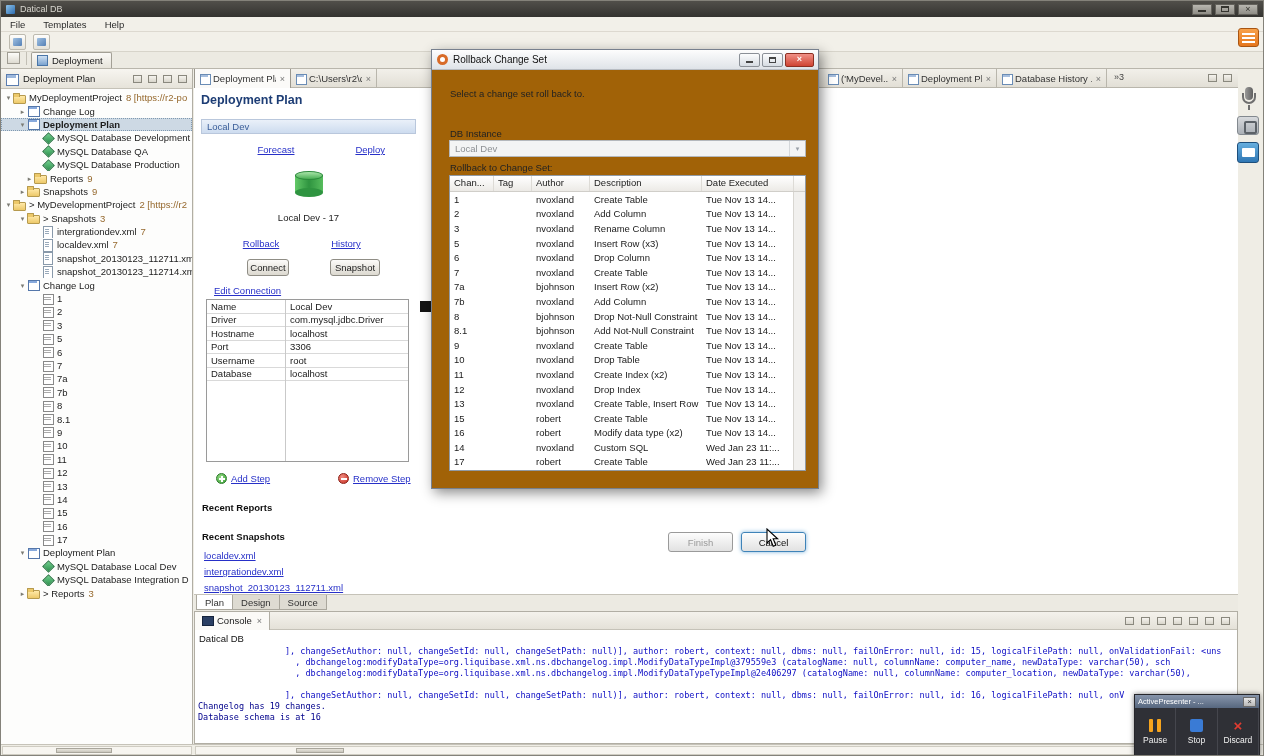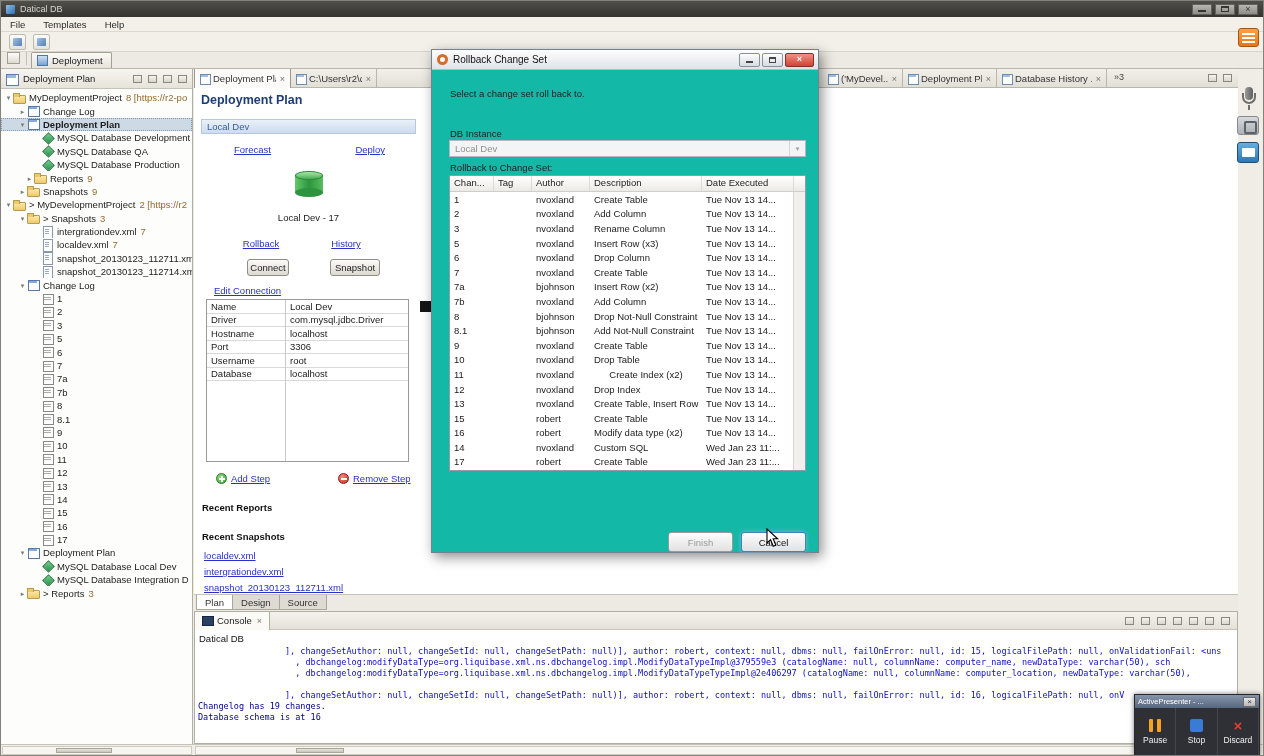--- a/index.html
+++ b/index.html
@@ -61,21 +61,21 @@
 .t-ic::before{content:"";position:absolute;left:0;top:0;width:9px;height:9px;background:#fff;border:1px solid #6a8cb5}
 .t-ic::after{content:"";position:absolute;left:1px;top:1px;width:7px;height:2px;background:#a6bede}
 .t-label{white-space:nowrap;overflow:hidden}
 .t-close{color:#777;font-size:9px;margin-left:1px}
 #tab-overflow{position:absolute;left:920px;top:3px;font-size:9px;color:#444}
 #editor-minmax{position:absolute;right:4px;top:3px;display:flex;gap:2px}
 #editor-content{position:absolute;left:193px;top:87px;width:1044px;height:506px;background:#fff;overflow:hidden}
 #editor-title{position:absolute;left:7px;top:5px;font-size:12.5px;font-weight:bold;color:#1d3d75}
 #step-header{position:absolute;left:7px;top:31px;width:215px;height:15px;background:linear-gradient(#eaf0f9,#cddcef);border:1px solid #b9c7dc;color:#3b5e99;display:flex;align-items:center;padding-left:5px}
 .elink{color:#2730c8;text-decoration:underline;cursor:pointer}
-#forecast-link{position:absolute;left:40px;top:56px;width:54px;text-align:left}
+#forecast-link{position:absolute;left:55px;top:56px;width:54px;text-align:center}
 #deploy-link{position:absolute;left:137px;top:56px;width:54px;text-align:right}
 #db-cyl{position:absolute;left:101px;top:83px;width:28px;height:26px}
 #db-cyl .cyl-body{position:absolute;top:4px;left:0;width:28px;height:17px;background:linear-gradient(90deg,#63c968,#2f9440,#57bd5d)}
 #db-cyl .cyl-bottom{position:absolute;bottom:0;left:0;width:28px;height:9px;border-radius:50%;background:#2f9440}
 #db-cyl .cyl-top{position:absolute;top:0;left:0;width:28px;height:9px;border-radius:50%;background:linear-gradient(#a8e4a8,#4aae55);border:1px solid #2c8a3c}
 #db-label{position:absolute;left:7px;top:124px;width:215px;text-align:center;color:#222}
 #rollback-link{position:absolute;left:40px;top:150px;width:54px;text-align:center}
 #history-link{position:absolute;left:125px;top:150px;width:54px;text-align:center}
 .ebtn{position:absolute;height:17px;border:1px solid #8f8d85;border-radius:3px;background:linear-gradient(#fcfbf9,#dcd9d0);display:flex;align-items:center;justify-content:center;color:#222}
 #connect-btn{left:53px;top:171px;width:42px}
@@ -112,21 +112,21 @@
 #console-toolbar{margin-left:auto;display:flex;gap:3px;padding-right:5px}
 #console-title{position:absolute;left:4px;top:21px;color:#111}
 #console-lines{position:absolute;left:3px;top:34px;right:0;bottom:0;font-family:"DejaVu Sans Mono",monospace;font-size:8.5px;line-height:11px;white-space:pre;overflow:hidden}
 
 
 #statusbar{position:absolute;left:0;bottom:0;width:100%;height:11px;background:#efede5;border-top:1px solid #c6c3b9}
 .hscroll{position:absolute;top:1px;height:9px;background:#f7f5f0;border:1px solid #cfccc2}
 .hthumb{position:absolute;top:1px;height:5px;background:linear-gradient(#e8e5dd,#c9c6bc);border:1px solid #a9a69c}
 
 
-#dialog{position:absolute;left:430px;top:48px;width:388px;height:504px;background:#14b8a6;border:1px solid #77808e;box-shadow:3px 4px 12px rgba(0,0,0,.45);z-index:50}
+#dialog{position:absolute;left:430px;top:48px;width:388px;height:440px;background:#a16207;border:1px solid #77808e;box-shadow:3px 4px 12px rgba(0,0,0,.45);z-index:50}
 #dlg-titlebar{position:absolute;left:0;top:0;right:0;height:20px;background:linear-gradient(#fdfdfd,#dfe3e8);border-bottom:1px solid #b8bcc2;display:flex;align-items:center}
 #dlg-icon{width:11px;height:11px;margin:0 5px;border-radius:50%;border:3px solid #d86b28;background:#fff}
 #dlg-title{font-size:10px;color:#111}
 .dlg-wbtns{margin-left:auto;display:flex;gap:2px;padding-right:4px}
 .dlg-wbtn{width:21px;height:14px;border:1px solid #8b9097;border-radius:2px;background:linear-gradient(#fcfdfe,#d7dce2);display:flex;align-items:center;justify-content:center;font-size:9px;line-height:1;color:#444}
 .dlg-wbtn.close{width:29px;background:linear-gradient(#f09086,#cf4433);border-color:#8c2f22;color:#fff;font-weight:bold}
 .dg-min{width:7px;height:2px;background:#444;margin-top:5px}
 .dg-max{width:7px;height:6px;border:1px solid #444;border-top-width:2px}
 #dlg-instruction{position:absolute;left:18px;top:38px;color:#222}
 #dlg-dbinst-label{position:absolute;left:18px;top:78px;color:#222}
@@ -666,21 +666,21 @@
             <div style="width: 44px;">10</div>
             <div style="width: 38px;"></div>
             <div style="width: 58px;">nvoxland</div>
             <div style="width: 112px;">Drop Table</div>
             <div style="width: 92px;">Tue Nov 13 14...</div>
           </div>
           <div class="dt-row">
             <div style="width: 44px;">11</div>
             <div style="width: 38px;"></div>
             <div style="width: 58px;">nvoxland</div>
-            <div style="width: 112px; text-align: center;">Create Index (x2)</div>
+            <div style="width: 112px;">Create Index (x2)</div>
             <div style="width: 92px;">Tue Nov 13 14...</div>
           </div>
           <div class="dt-row">
             <div style="width: 44px;">12</div>
             <div style="width: 38px;"></div>
             <div style="width: 58px;">nvoxland</div>
             <div style="width: 112px;">Drop Index</div>
             <div style="width: 92px;">Tue Nov 13 14...</div>
           </div>
           <div class="dt-row">

